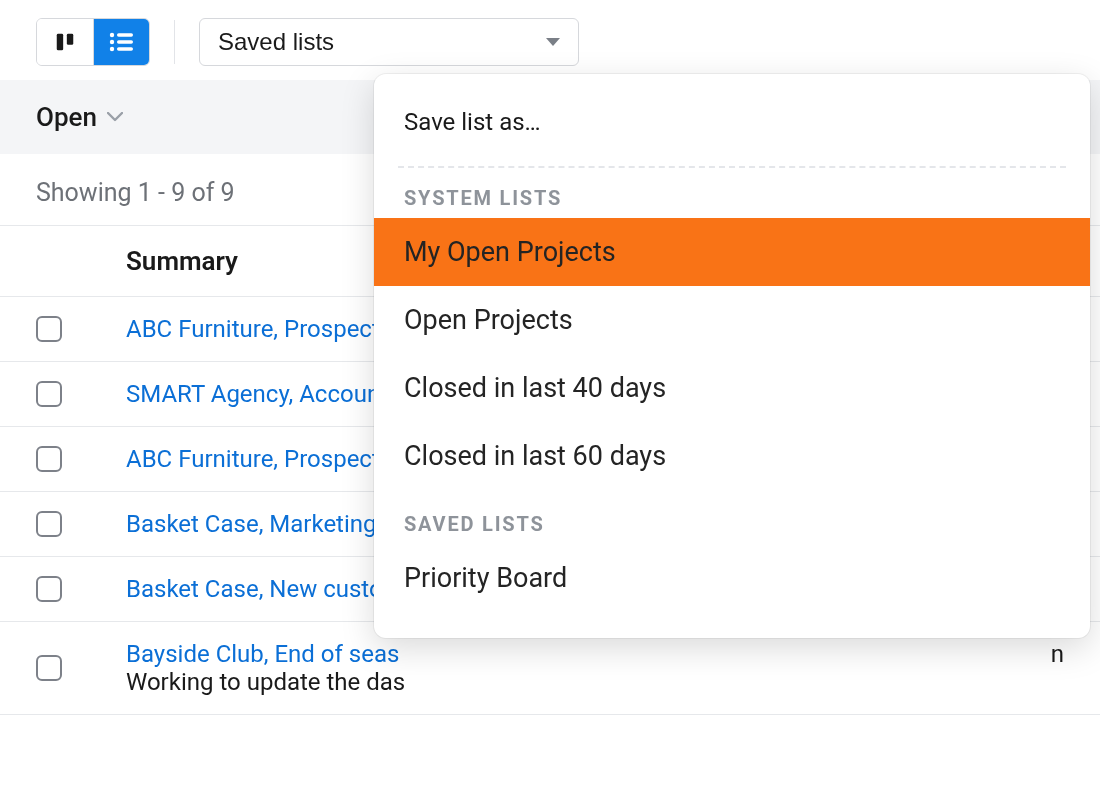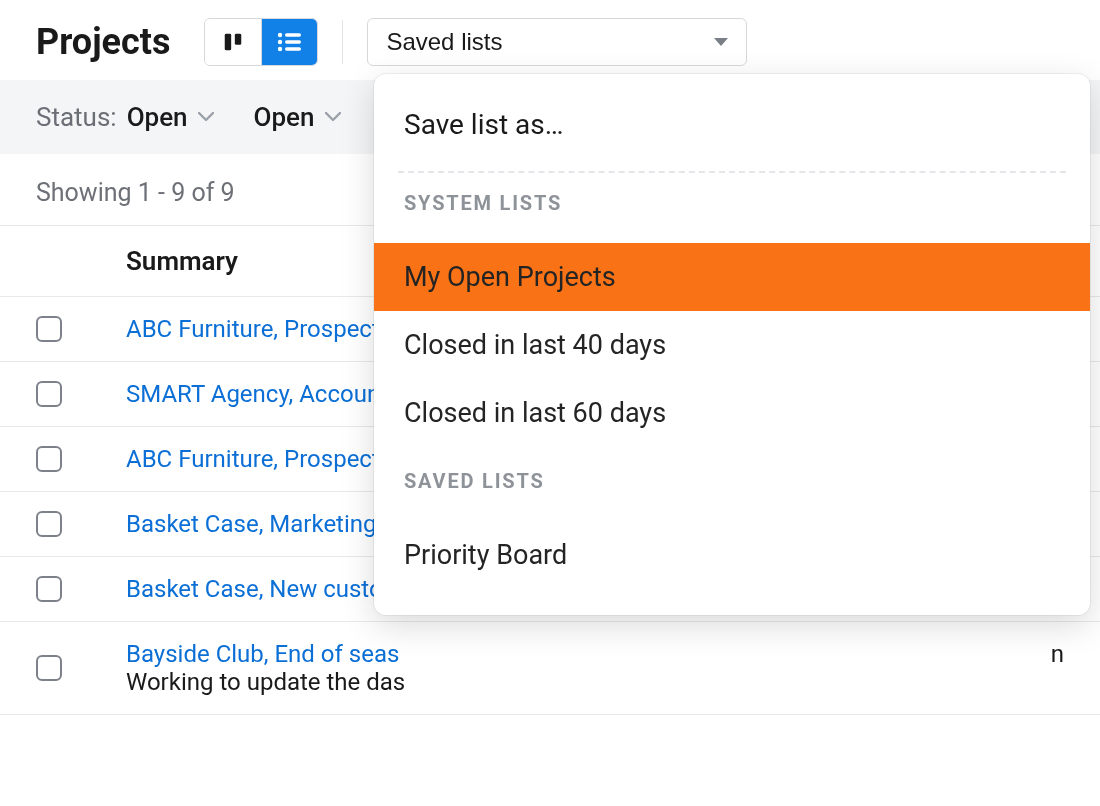--- a/index.html
+++ b/index.html
@@ -157,52 +157,51 @@
       left: 374px;
       width: 716px;
       background: #fff;
       border-radius: 12px;
       box-shadow: 0 10px 34px rgba(0,0,0,0.15), 0 0 0 1px rgba(0,0,0,0.05);
       padding: 18px 0 26px 0;
       z-index: 50;
     }
     .dd-action {
       padding: 16px 30px;
-      font-size: 28px;
+      font-size: 24px;
       color: #1a1a1a;
       cursor: pointer;
     }
     .dd-sep {
       margin: 14px 24px 18px 24px;
       border: 0;
       border-top: 2px dashed #e4e6ea;
     }
     .dd-heading {
-      padding: 0 30px 28px 30px;
+      padding: 0 30px 8px 30px;
       font-size: 20px;
       letter-spacing: 1.8px;
       color: #8e939a;
       font-weight: 700;
     }
     .dd-item {
       padding: 18px 30px;
       font-size: 27px;
       color: #242424;
       cursor: pointer;
     }
     .dd-item.highlight {
       background: #f97316;
     }
     .dd-gap { height: 22px; }
   </style>
 </head>
 <body>
 
 <div class="header">
-  <h1 class="page-title">Projects</h1>
 
   <div class="view-toggle">
     <div class="view-btn">
       <span>
         <svg width="22" height="22" viewBox="0 0 24 24" fill="none">
           <rect x="3" y="3" width="7" height="18" rx="1.5" fill="#1a1a1a"></rect>
           <rect x="14" y="3" width="7" height="12" rx="1.5" fill="#1a1a1a"></rect>
         </svg>
       </span>
     </div>
@@ -223,36 +222,27 @@
   <div class="divider-v"></div>
 
   <button class="saved-lists-btn">
     <span>Saved lists</span>
     <span class="caret"></span>
   </button>
 </div>
 
 <div class="filter-bar">
   <div class="filter-item">
-    <span class="label">Status:</span>
     <span class="value">Open</span>
     <span class="chevron-down">
       <svg width="16" height="10" viewBox="0 0 16 10">
           <path d="M1 1 L8 8 L15 1" stroke="#9aa0a8" stroke-width="2.4" fill="none" stroke-linecap="round" stroke-linejoin="round"></path>
         </svg>
     </span>
   </div>
-  <div class="filter-item">
-    <span class="value">Open</span>
-    <span class="chevron-down">
-      <svg width="16" height="10" viewBox="0 0 16 10">
-          <path d="M1 1 L8 8 L15 1" stroke="#9aa0a8" stroke-width="2.4" fill="none" stroke-linecap="round" stroke-linejoin="round"></path>
-        </svg>
-    </span>
-  </div>
 </div>
 
 <div class="showing">Showing 1 - 9 of 9</div>
 
 <div class="table">
   <div class="thead">
     <div></div>
     <div>Summary</div>
     <div class="col-right">g</div>
   </div>
@@ -296,19 +286,20 @@
     <div class="col-right">n</div>
   </div>
 </div>
 
 <div class="dropdown">
   <div class="dd-action">Save list as…</div>
   <hr class="dd-sep">
   <div class="dd-heading">SYSTEM LISTS</div>
 
   <div class="dd-item highlight">My Open Projects</div>
+  <div class="dd-item">Open Projects</div>
   <div class="dd-item">Closed in last 40 days</div>
   <div class="dd-item">Closed in last 60 days</div>
 
   <div class="dd-gap"></div>
   <div class="dd-heading">SAVED LISTS</div>
   <div class="dd-item">Priority Board</div>
 </div>
 
 </body></html>

